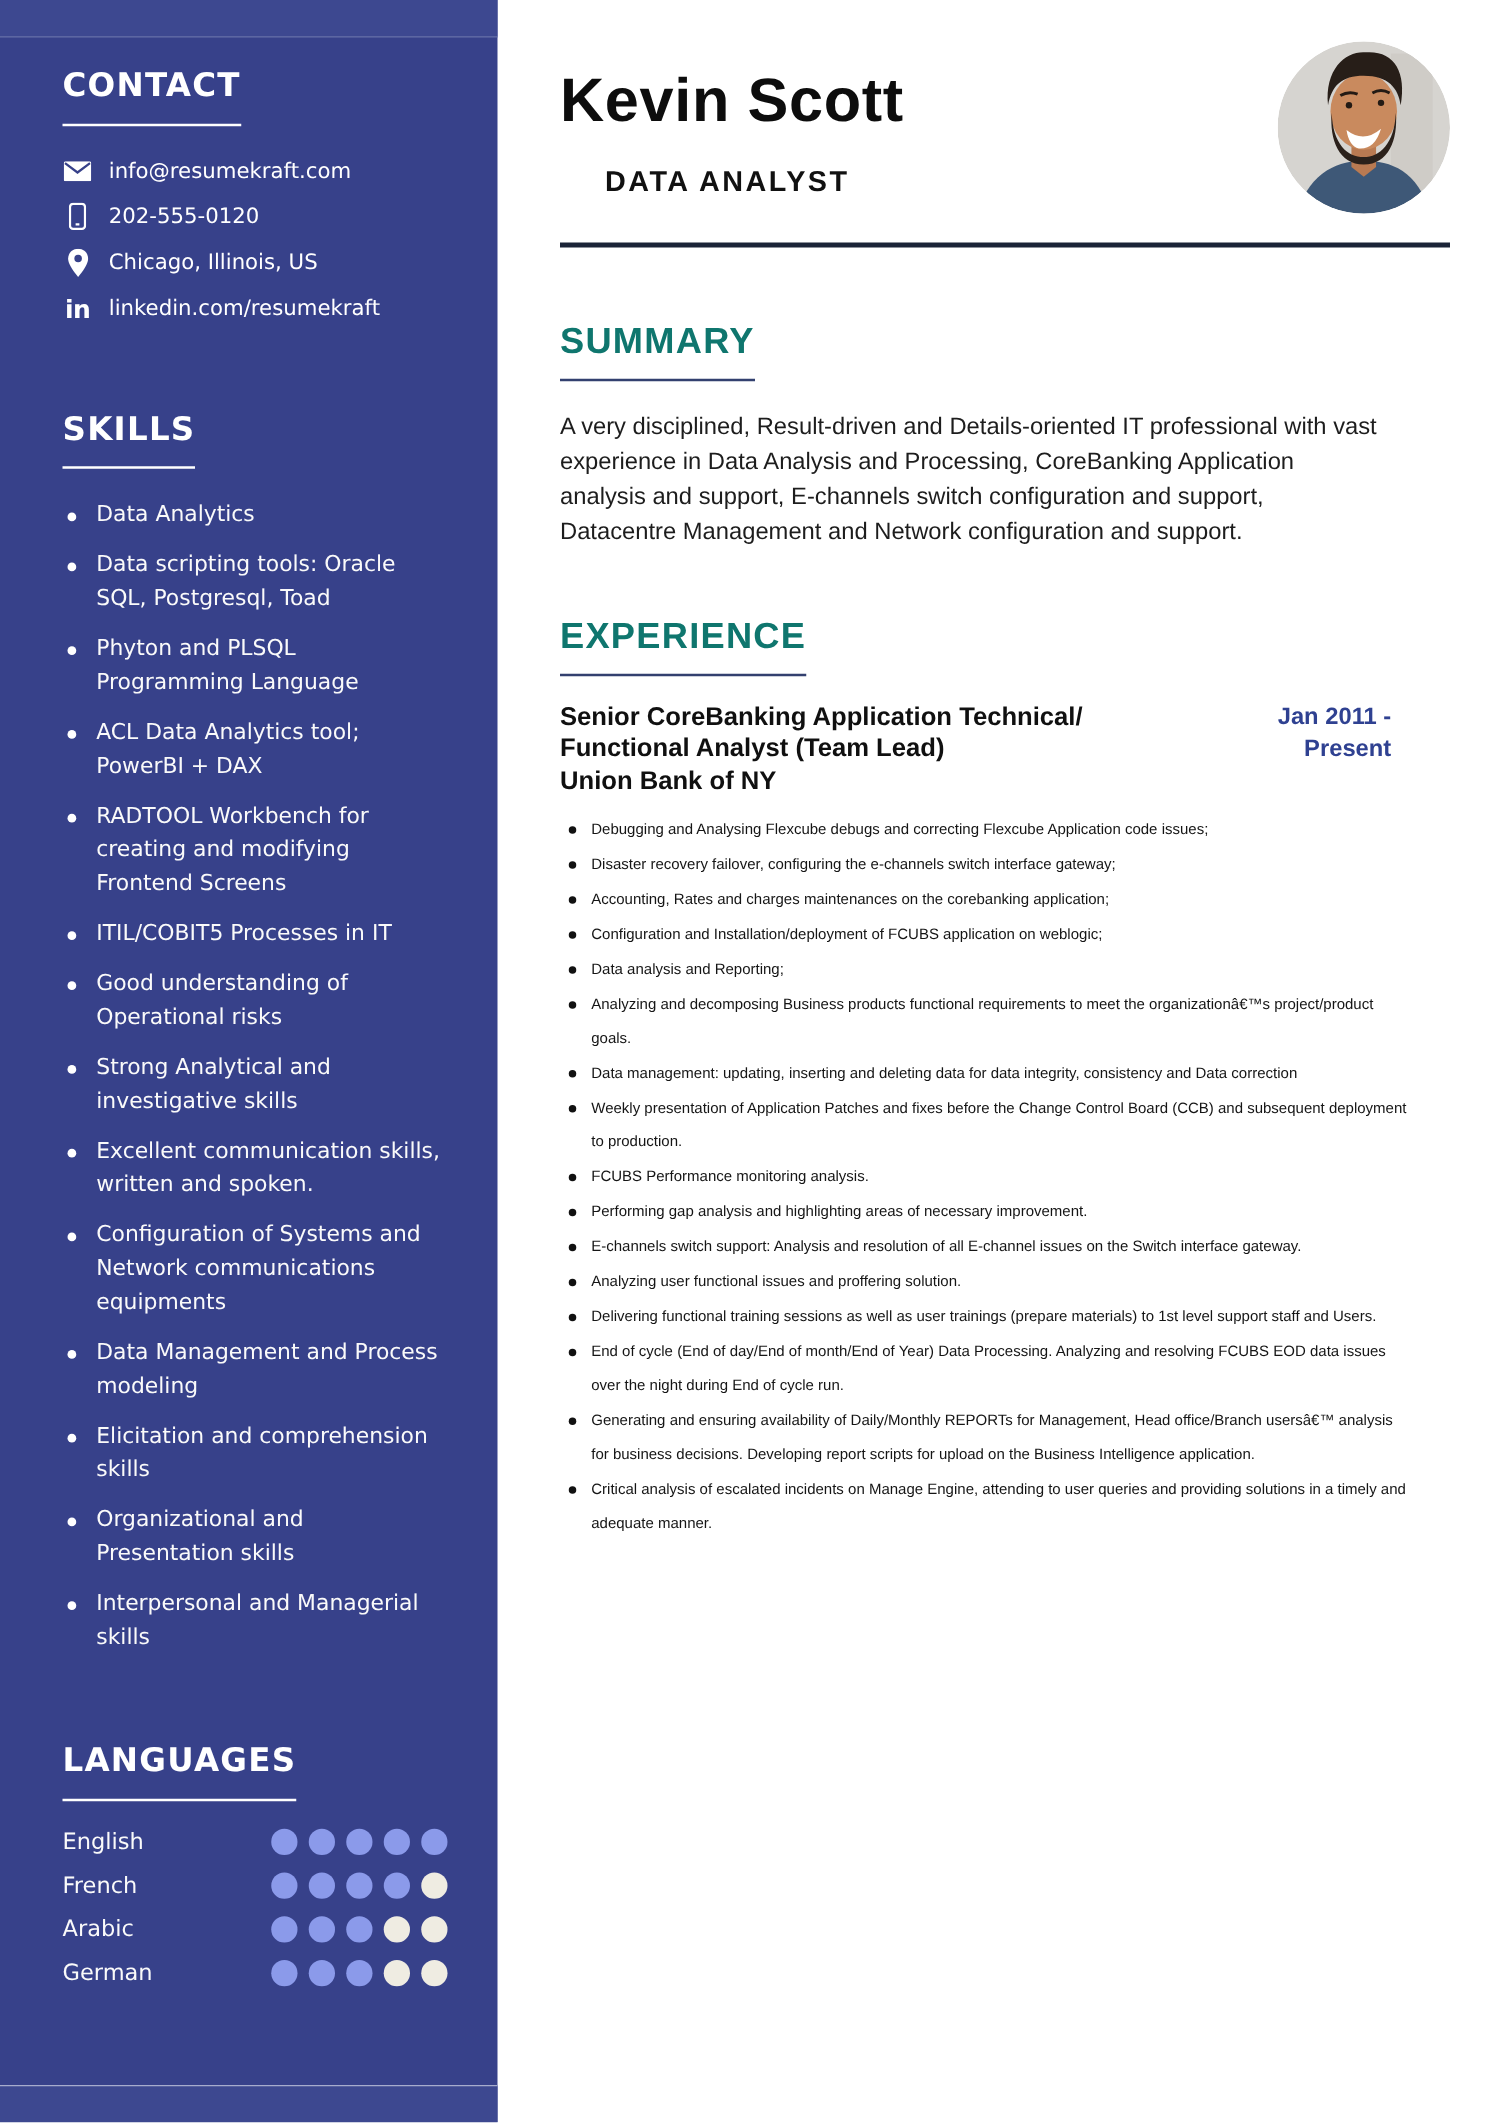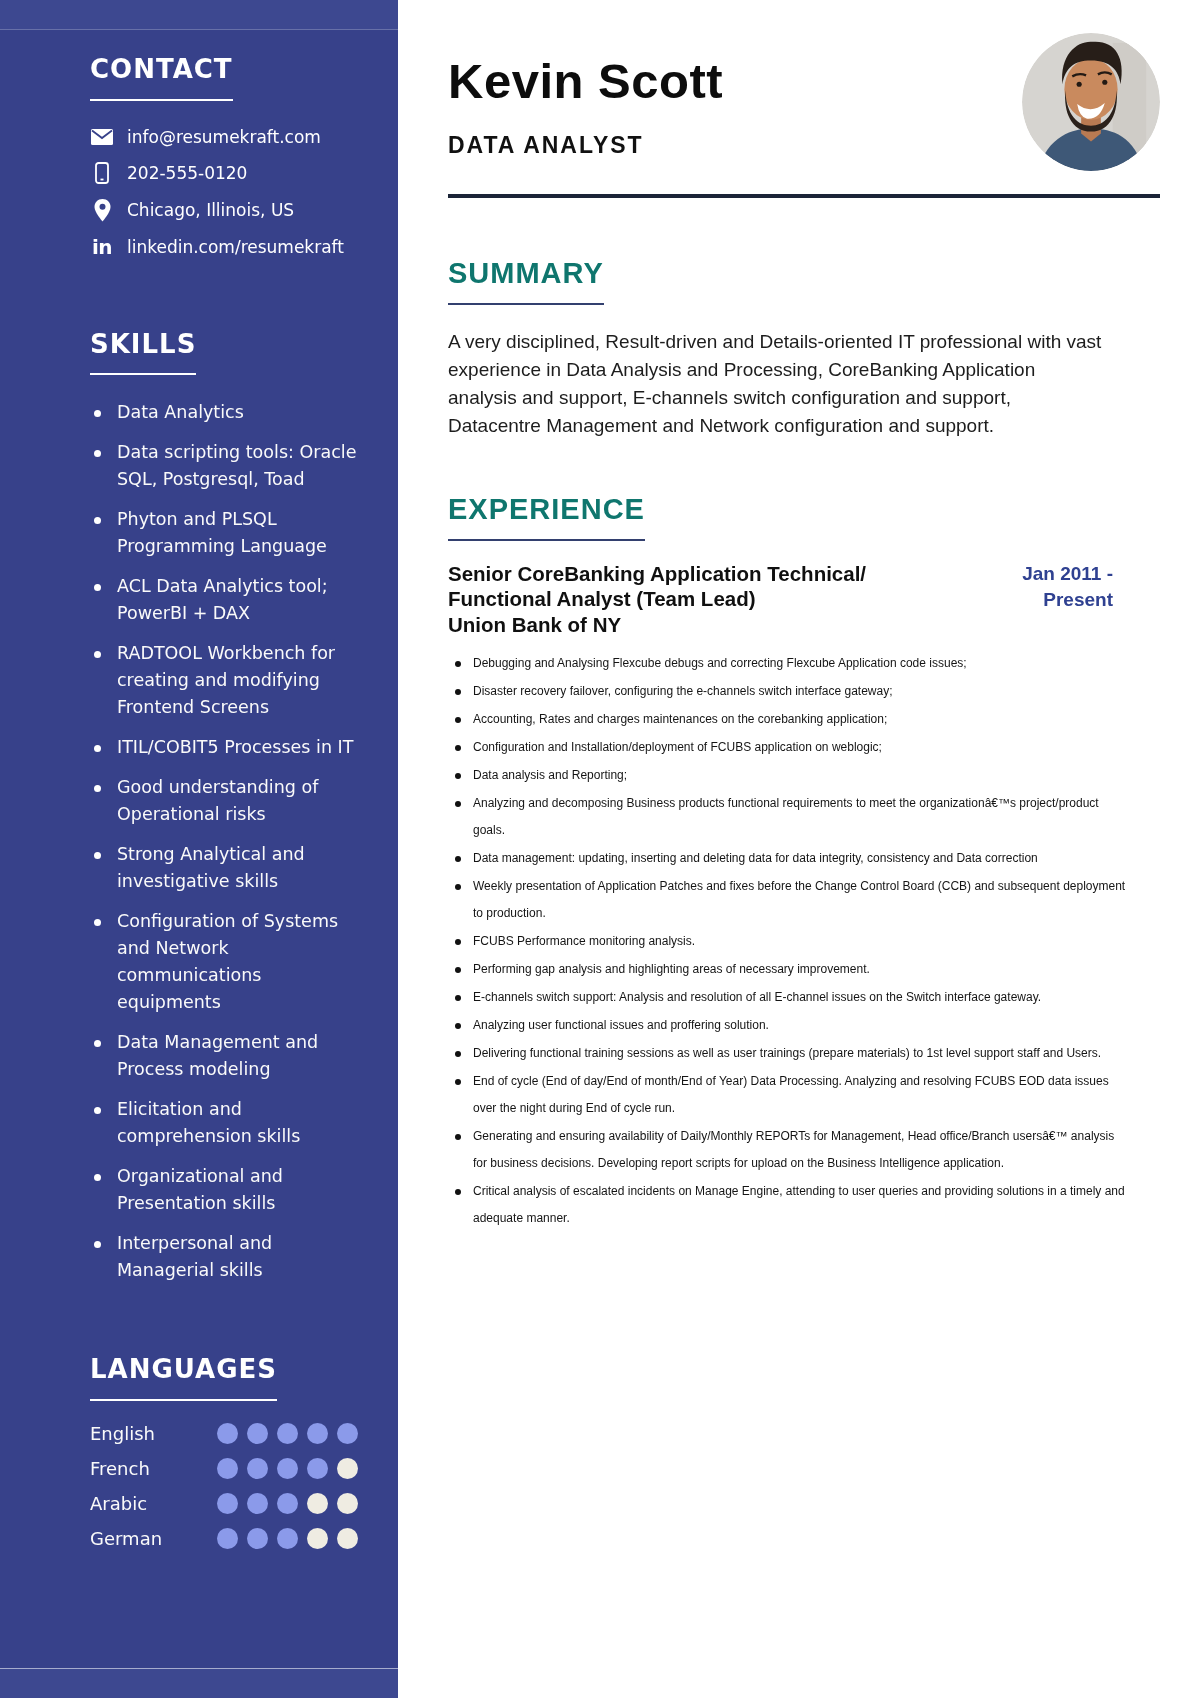--- a/index.html
+++ b/index.html
@@ -5,21 +5,21 @@
   * { margin:0; padding:0; box-sizing:border-box; }
   html,body { background:#ffffff; }
   .page{
     position:relative; width:1200px; height:1698px; margin:0 auto;
     display:flex; background:#ffffff; overflow:hidden;
     font-family:"Liberation Sans", sans-serif;
   }
   
   .sidebar{
     position:relative; width:398px; flex:0 0 398px; background:#37418A;
-    color:#ffffff; font-family:"DejaVu Sans", sans-serif;padding-left:40px;
+    color:#ffffff; font-family:"DejaVu Sans", sans-serif;
   }
   .edge-band{ position:absolute; left:0; width:100%; height:30px; background:#3D4890; }
   .edge-band.top{ top:0; border-bottom:1px solid rgba(255,255,255,0.22); }
   .edge-band.bottom{ bottom:0; border-top:1px solid rgba(255,255,255,0.55); }
   .side-inner{ position:relative; padding:30px 40px 0 50px; }
   .side-heading{
     display:inline-block; margin-top:25px; font-size:26px; font-weight:bold;
     letter-spacing:1px; color:#ffffff; border-bottom:2px solid #ffffff;
     padding-bottom:15px; line-height:1.1;
   }
@@ -42,21 +42,21 @@
   .lang-row{ display:flex; align-items:flex-end; justify-content:space-between; margin:14px 0;gap:12px; }
   .lang-name{ font-size:18px; color:#fafafa; }
   .dots{ display:flex; gap:9px; }
   .dot{ width:21px; height:21px; border-radius:50%; }
   .dot.filled{ background:#8B9AEA; }
   .dot.empty{ background:#EFECE2; }
   
   .main{ flex:1; padding:56px 40px 0 50px; color:#1d1d1d; }
   .head{ position:relative; }
   .name{ font-size:49px; font-weight:bold; color:#0d0d0d; letter-spacing:0.5px; line-height:1.05; }
-  .role{ margin-top:25px; font-size:23px; font-weight:bold; letter-spacing:2px; color:#111111; }
+  .role{ margin-top:25px; font-size:23px; font-weight:bold; letter-spacing:2px; color:#111111;margin-left:36px; }
   .photo{
     position:absolute; top:-23px; right:0; width:138px; height:138px;
     border-radius:50%; overflow:hidden;
   }
   .head-rule{ margin-top:35px; height:4px; background:#1B2437; }
   .sec{ margin-top:60px; }
   .sec-heading{
     display:inline-block; font-size:29px; font-weight:bold; color:#0f766e;
     letter-spacing:1px; border-bottom:2px solid #33406F; padding-bottom:13px; line-height:1.1;
   }
@@ -138,20 +138,21 @@
             <li>ACL Data Analytics tool; PowerBI + DAX</li>
 
             <li>RADTOOL Workbench for creating and modifying Frontend Screens</li>
 
             <li>ITIL/COBIT5 Processes in IT</li>
 
             <li>Good understanding of Operational risks</li>
 
             <li>Strong Analytical and investigative skills</li>
 
+            <li>Excellent communication skills, written and spoken.</li>
 
             <li>Configuration of Systems and Network communications equipments</li>
 
             <li>Data Management and Process modeling</li>
 
             <li>Elicitation and comprehension skills</li>
 
             <li>Organizational and Presentation skills</li>
 
             <li>Interpersonal and Managerial skills</li>

